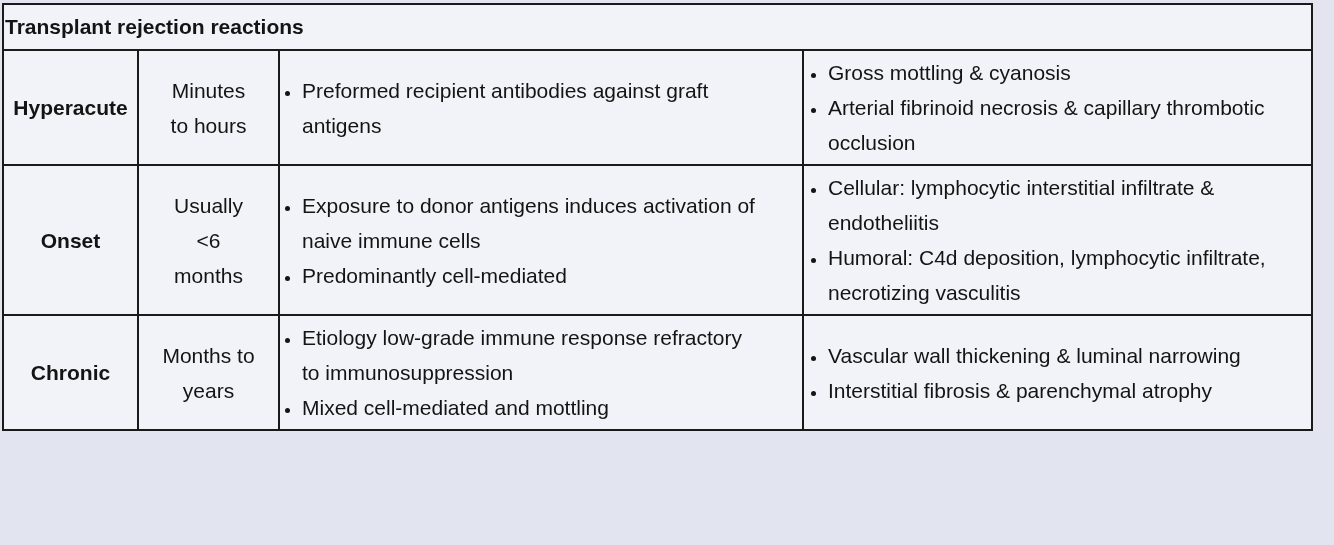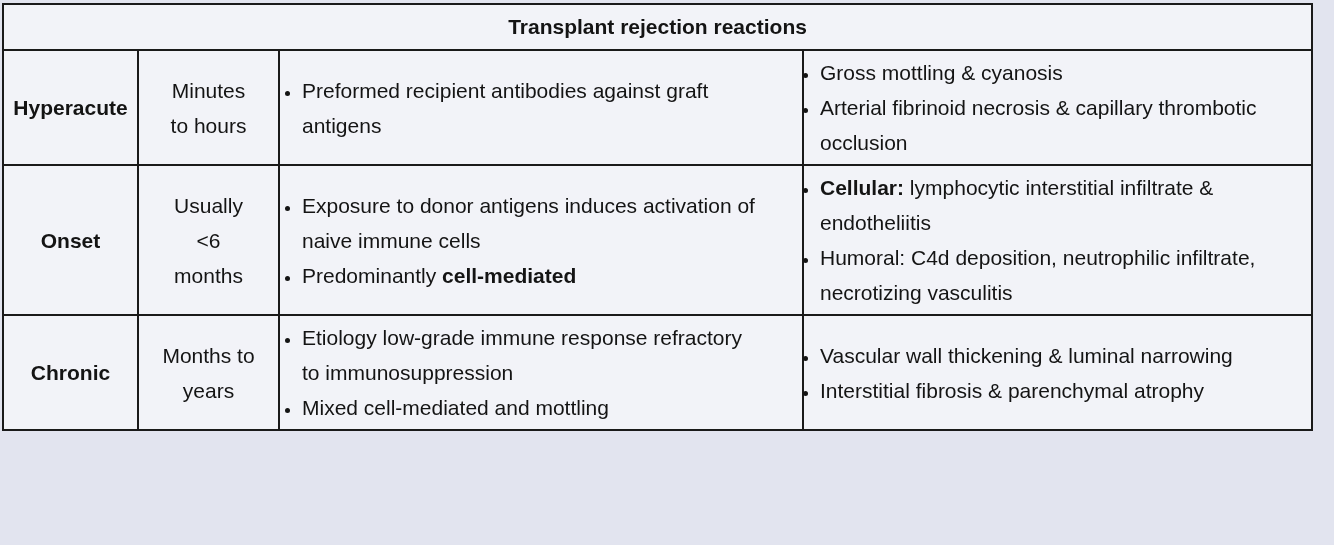--- a/index.html
+++ b/index.html
@@ -25,40 +25,40 @@
   }
   table.rej td, table.rej th{
     border:2px solid var(--border);
     vertical-align:middle;
     font-size:21px;
   }
   col.c1{width:135px;}
   col.c2{width:141px;}
   col.c3{width:524px;}
   col.c4{width:509px;}
-  tr.r-title td{height:46px;text-align:center;font-weight:bold;}
+  tr.r-title td{height:46px;text-align:left;font-weight:bold;}
   tr.r-head th{height:88px;text-align:center;font-weight:bold;line-height:35px;padding:0 4px;}
   tr.r0 td{height:112px;}
   tr.r1 td{height:150px;}
   tr.r2 td{height:115px;}
   td.type{font-weight:bold;text-align:center;padding:0 2px;line-height:35px;border-radius:10px;}
   td.onset{text-align:center;padding:0 23px;line-height:35px;}
   td.bullets{padding:4px 12px 4px 0;}
   td.bullets ul{
     margin:0;
     padding-left:22px;
     list-style:disc;
   }
-  td.col4 ul{padding-left:16px;}
+  td.col4 ul{padding-left:24px;}
   td.bullets li{
     line-height:35px;
     white-space:pre-line;
   }
   td.bullets li::marker{color:var(--text);font-size:0.85em;}
-  b{font-weight:bold;}
+  b{font-weight:normal;}
 </style>
 </head>
 <body>
 
 <div class="page">
   <table class="rej">
     <colgroup>
       <col class="c1">
         <col class="c2">
         <col class="c3">
@@ -92,21 +92,21 @@
         <ul>
               <li><span>Exposure to donor antigens induces activation of
 naive immune cells</span></li>
               <li><span>Predominantly </span><b>cell-mediated</b></li>
             </ul>
       </td>
       <td class="bullets col4">
         <ul>
               <li><b>Cellular:</b><span> lymphocytic interstitial infiltrate &amp;
 endotheliitis</span></li>
-              <li><span>Humoral: C4d deposition, neutrophilic infiltrate,
+              <li><span>Humoral: C4d deposition, lymphocytic infiltrate,
 necrotizing vasculitis</span></li>
             </ul>
       </td>
     </tr>
     <tr class="r2">
       <td class="type">Chronic</td>
       <td class="onset">Months to years</td>
       <td class="bullets col3">
         <ul>
               <li><span>Etiology low-grade immune response refractory

